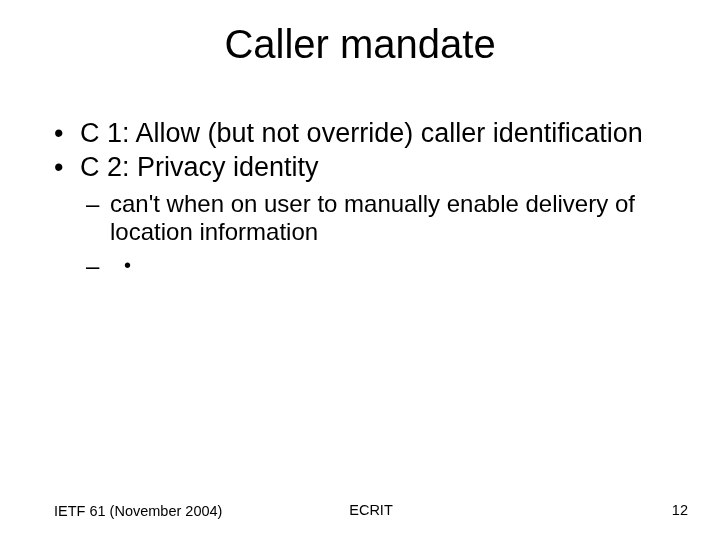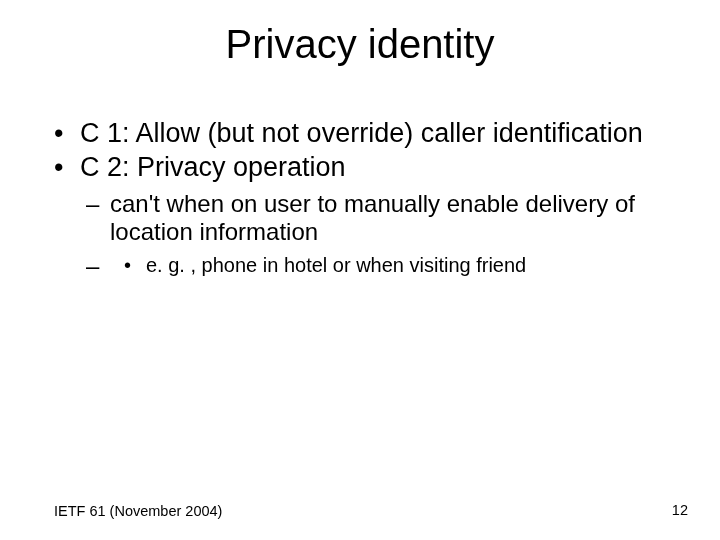--- a/index.html
+++ b/index.html
@@ -88,48 +88,48 @@
   }
   .footer-right {
     margin-left: auto;
   }
 </style>
 </head>
 <body>
 
 <div class="slide">
 
-  <div class="title">Privacy identity</div>
+  <div class="title">Caller mandate</div>
 
   <div class="body">
 
     <div class="l1">
       <span class="bullet">•</span>
       <span>C 1: Allow (but not override) caller identification</span>
     </div>
 
     <div class="l1">
       <span class="bullet">•</span>
-      <span>C 2: Privacy operation</span>
+      <span>C 2: Privacy identity</span>
     </div>
 
     <div class="l2">
       <span class="dash">–</span>
       <span>can't when on user to manually enable delivery of location information</span>
     </div>
 
     <div class="l2">
       <span class="dash">–</span>
     </div>
 
     <div class="l3">
       <span class="bullet">•</span>
-      <span>e. g. , phone in hotel or when visiting friend</span>
     </div>
 
   </div>
 
   <div class="footer">
     <div class="footer-left">IETF 61 (November 2004)</div>
+    <div class="footer-center">ECRIT</div>
     <div class="footer-right">12</div>
   </div>
 
 </div>
 
 </body></html>

